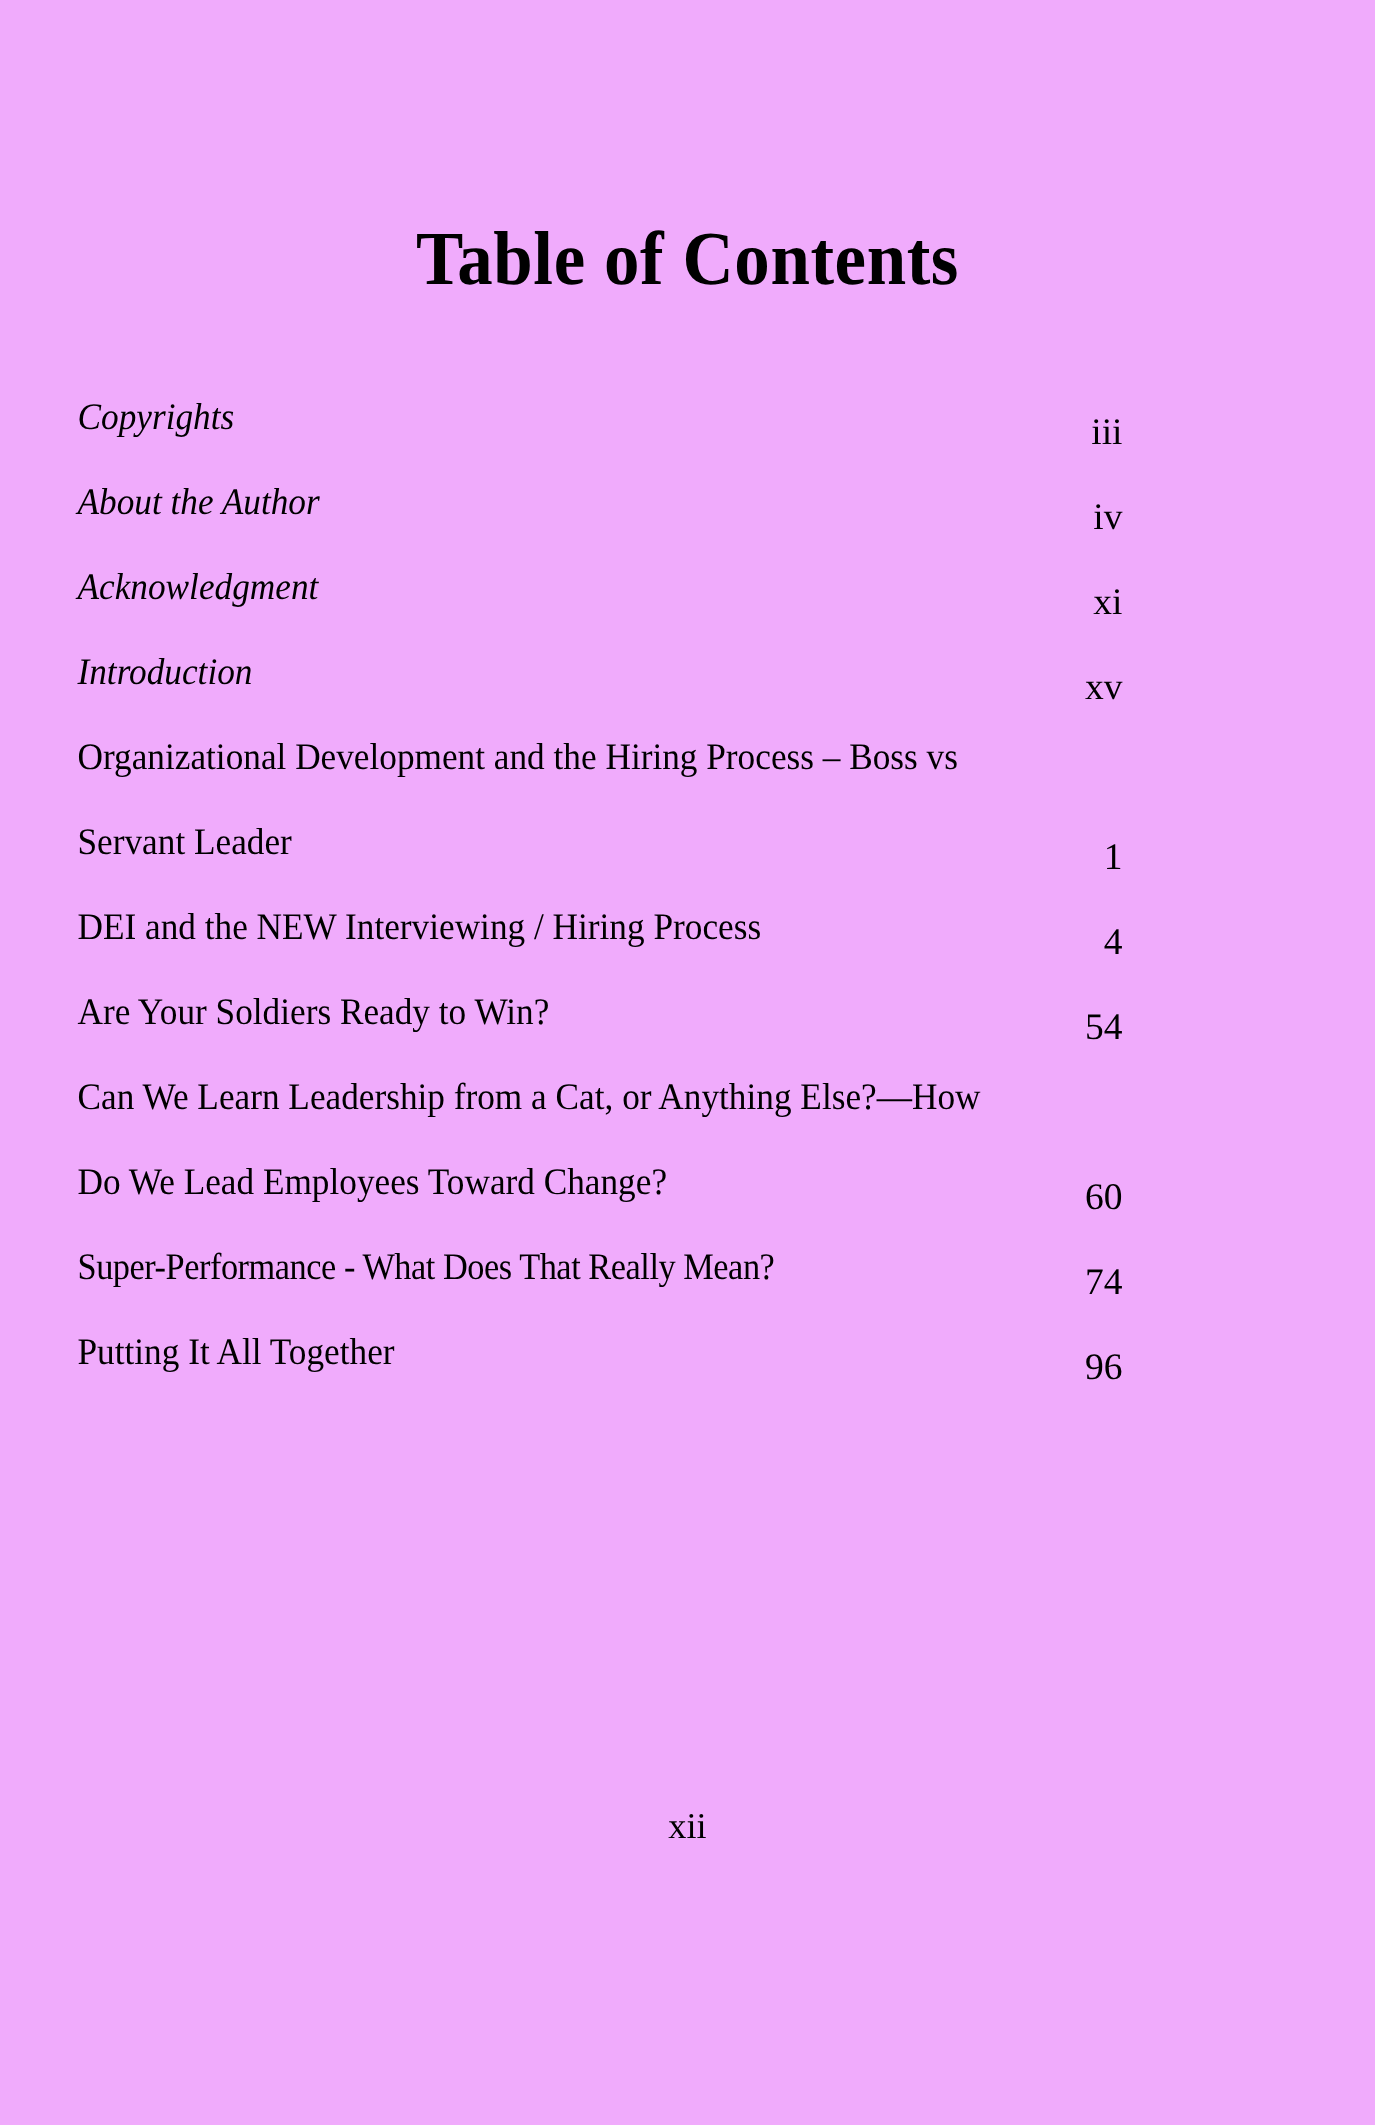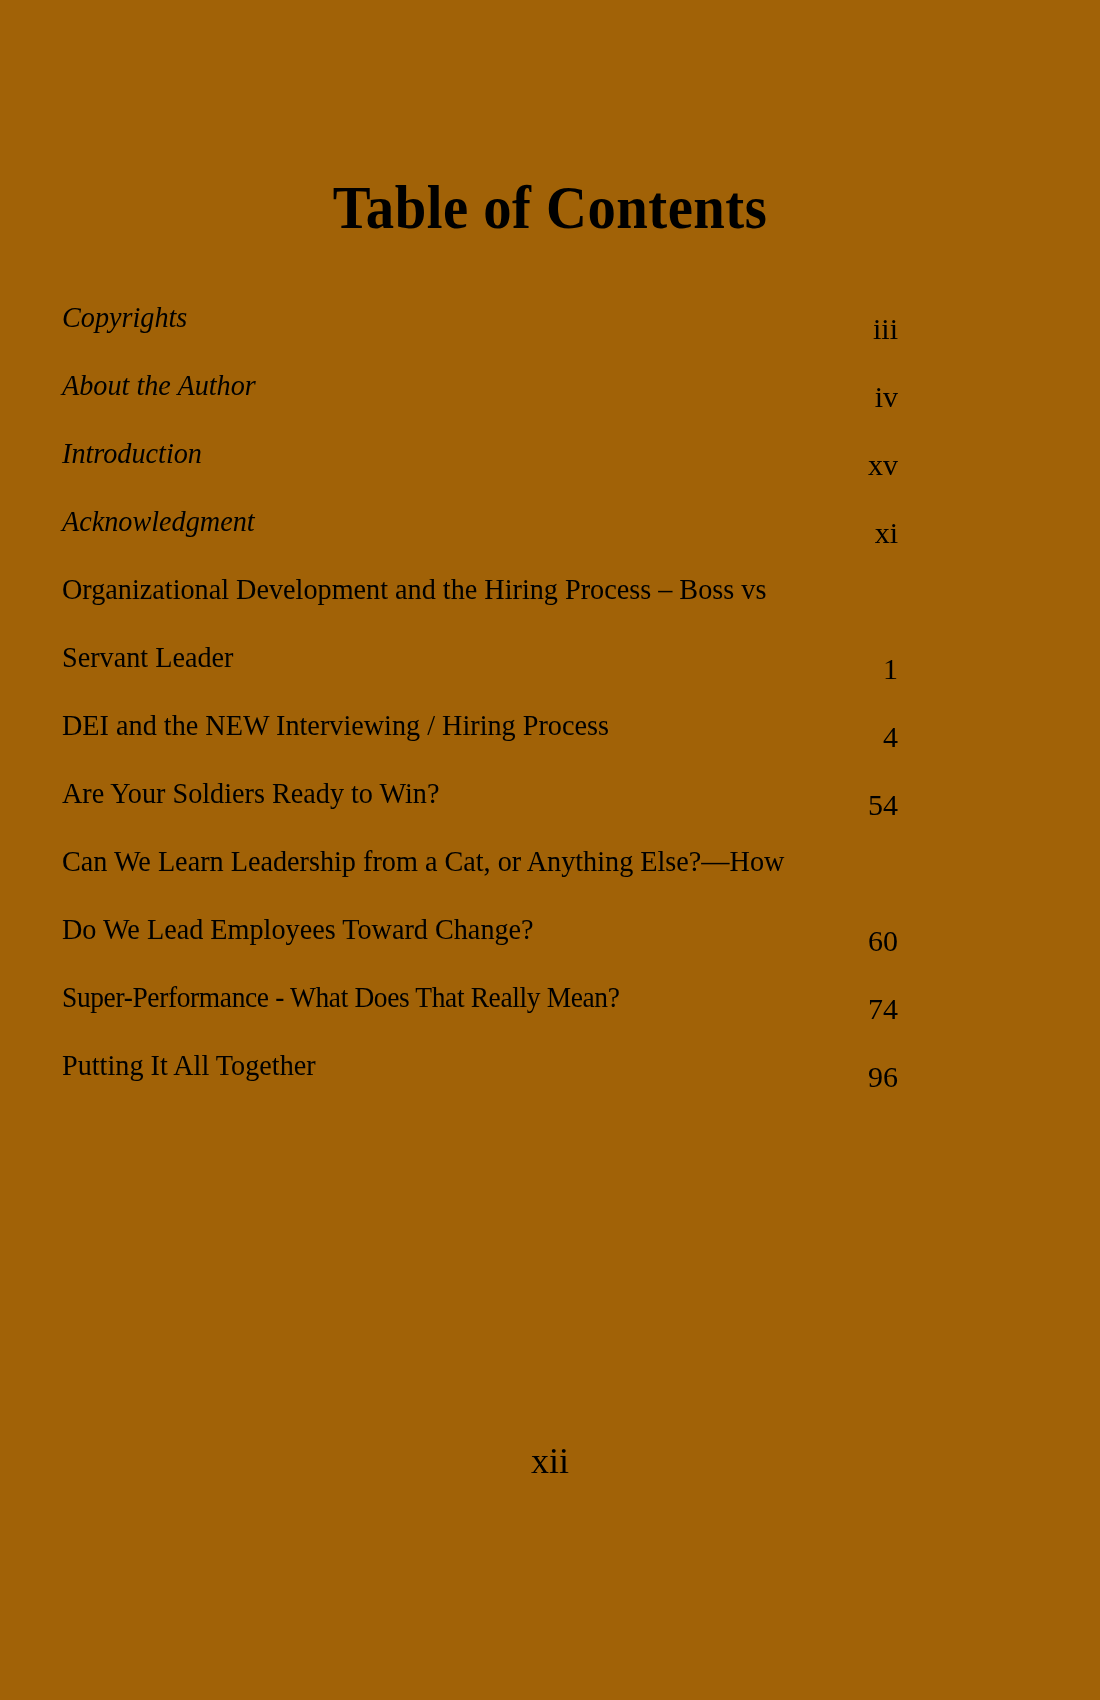--- a/index.html
+++ b/index.html
@@ -4,21 +4,21 @@
 <style>
   html, body {
     margin: 0;
     padding: 0;
     background: #ffffff;
   }
   .page {
     position: relative;
     width: 1100px;
     height: 1700px;
-    background: #a16207;
+    background: #f0abfc;
     margin: 0 auto;
     overflow: hidden;
     font-family: "Liberation Serif", "DejaVu Serif", serif;
     color: #000000;
   }
 
   
   .toc-title {
     position: absolute;
     top: 176px;
@@ -39,20 +39,21 @@
     position: absolute;
     top: 296px;
     left: 62px;
     width: 836px;
   }
 
   .entry {
     position: relative;
     width: 100%;
     margin-bottom: 27px;
+    margin-top: 17px;
   }
 
   .entry-line {
     position: relative;
     display: block;
     font-size: 30px;
     line-height: 41px;
     white-space: nowrap;
   }
 
@@ -86,21 +87,21 @@
     transform: scaleX(0.915);
   }
 
   
   .folio {
     position: absolute;
     top: 1443px;
     left: 0;
     width: 1100px;
     text-align: center;
-    font-size: 36px;
+    font-size: 29px;
     line-height: 36px;
   }
 </style>
 </head>
 <body>
 
 <div class="page">
 
   <div class="toc-title">Table of Contents</div>
 
@@ -116,29 +117,29 @@
     <div class="entry front">
       <span class="entry-line">
         <span class="entry-text">About the Author</span>
         <span class="entry-page">iv</span>
       </span>
     </div>
 
 
     <div class="entry front">
       <span class="entry-line">
-        <span class="entry-text">Introduction</span>
-        <span class="entry-page">xv</span>
+        <span class="entry-text">Acknowledgment</span>
+        <span class="entry-page">xi</span>
       </span>
     </div>
 
     <div class="entry front">
       <span class="entry-line">
-        <span class="entry-text">Acknowledgment</span>
-        <span class="entry-page">xi</span>
+        <span class="entry-text">Introduction</span>
+        <span class="entry-page">xv</span>
       </span>
     </div>
 
     <div class="entry">
       <span class="entry-line">
         <span class="entry-text">Organizational Development and the Hiring Process – Boss vs</span>
       </span>
       <span class="entry-line">
         <span class="entry-text">Servant Leader</span>
         <span class="entry-page">1</span>

